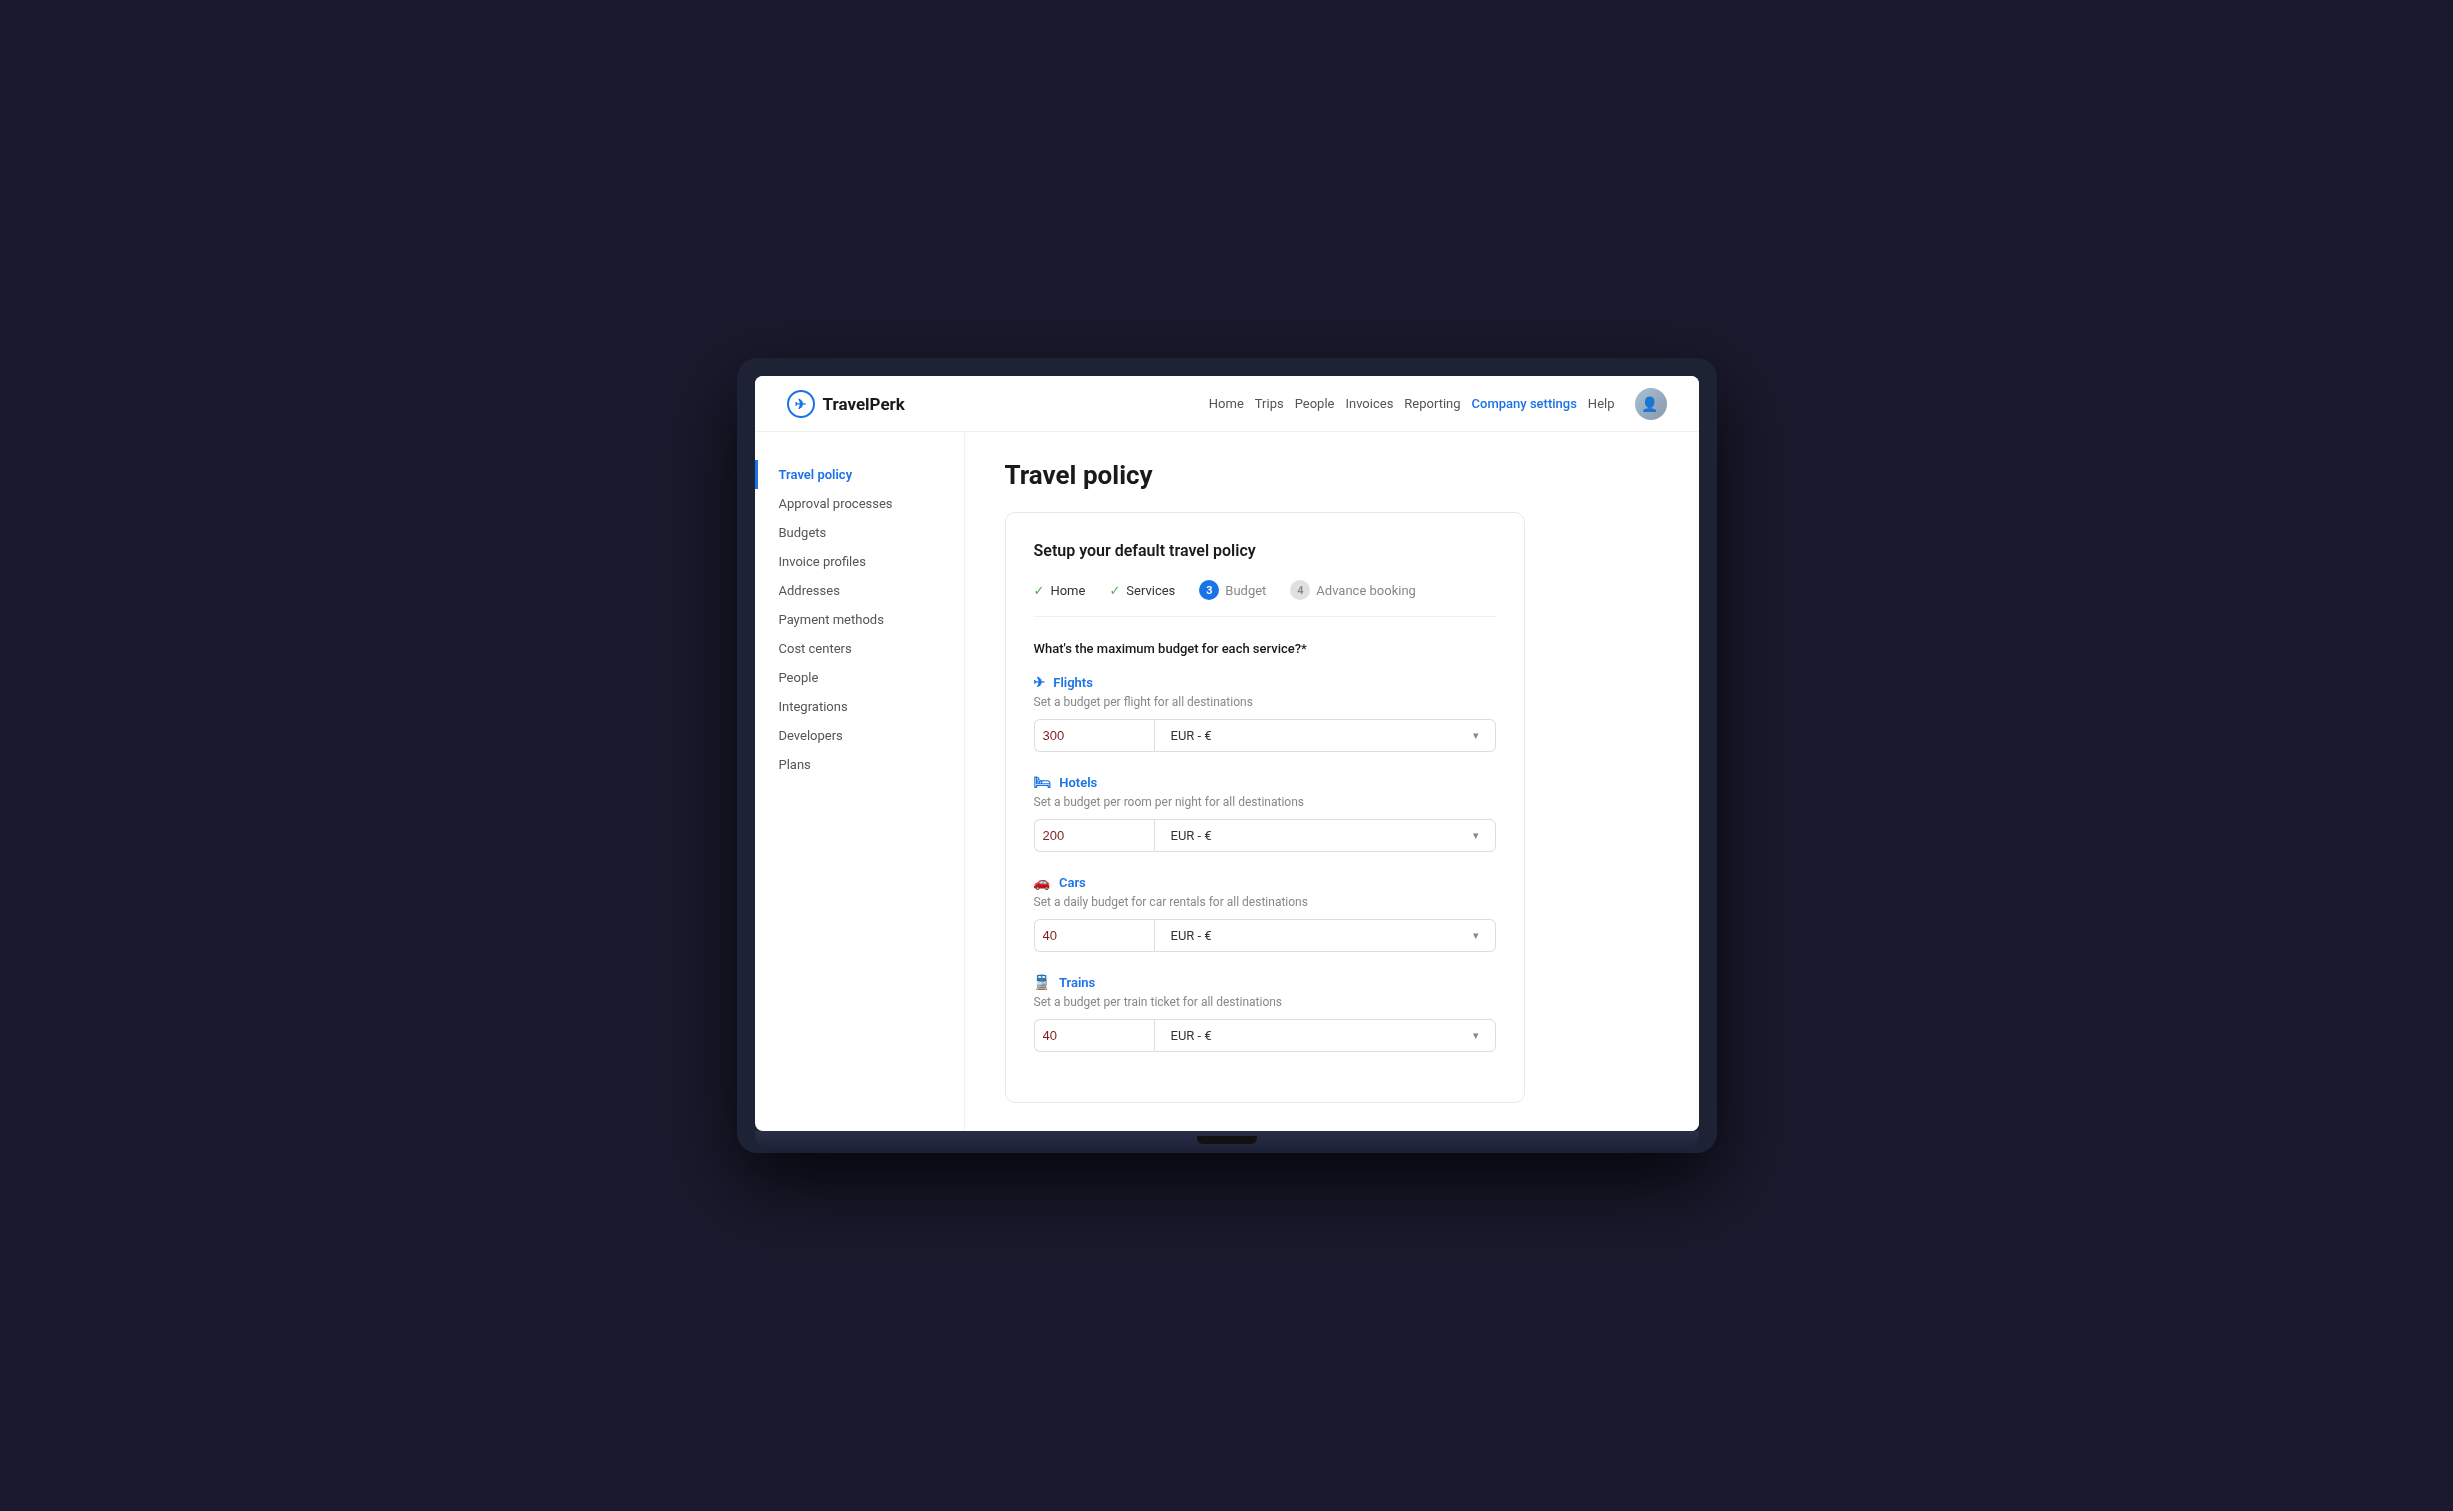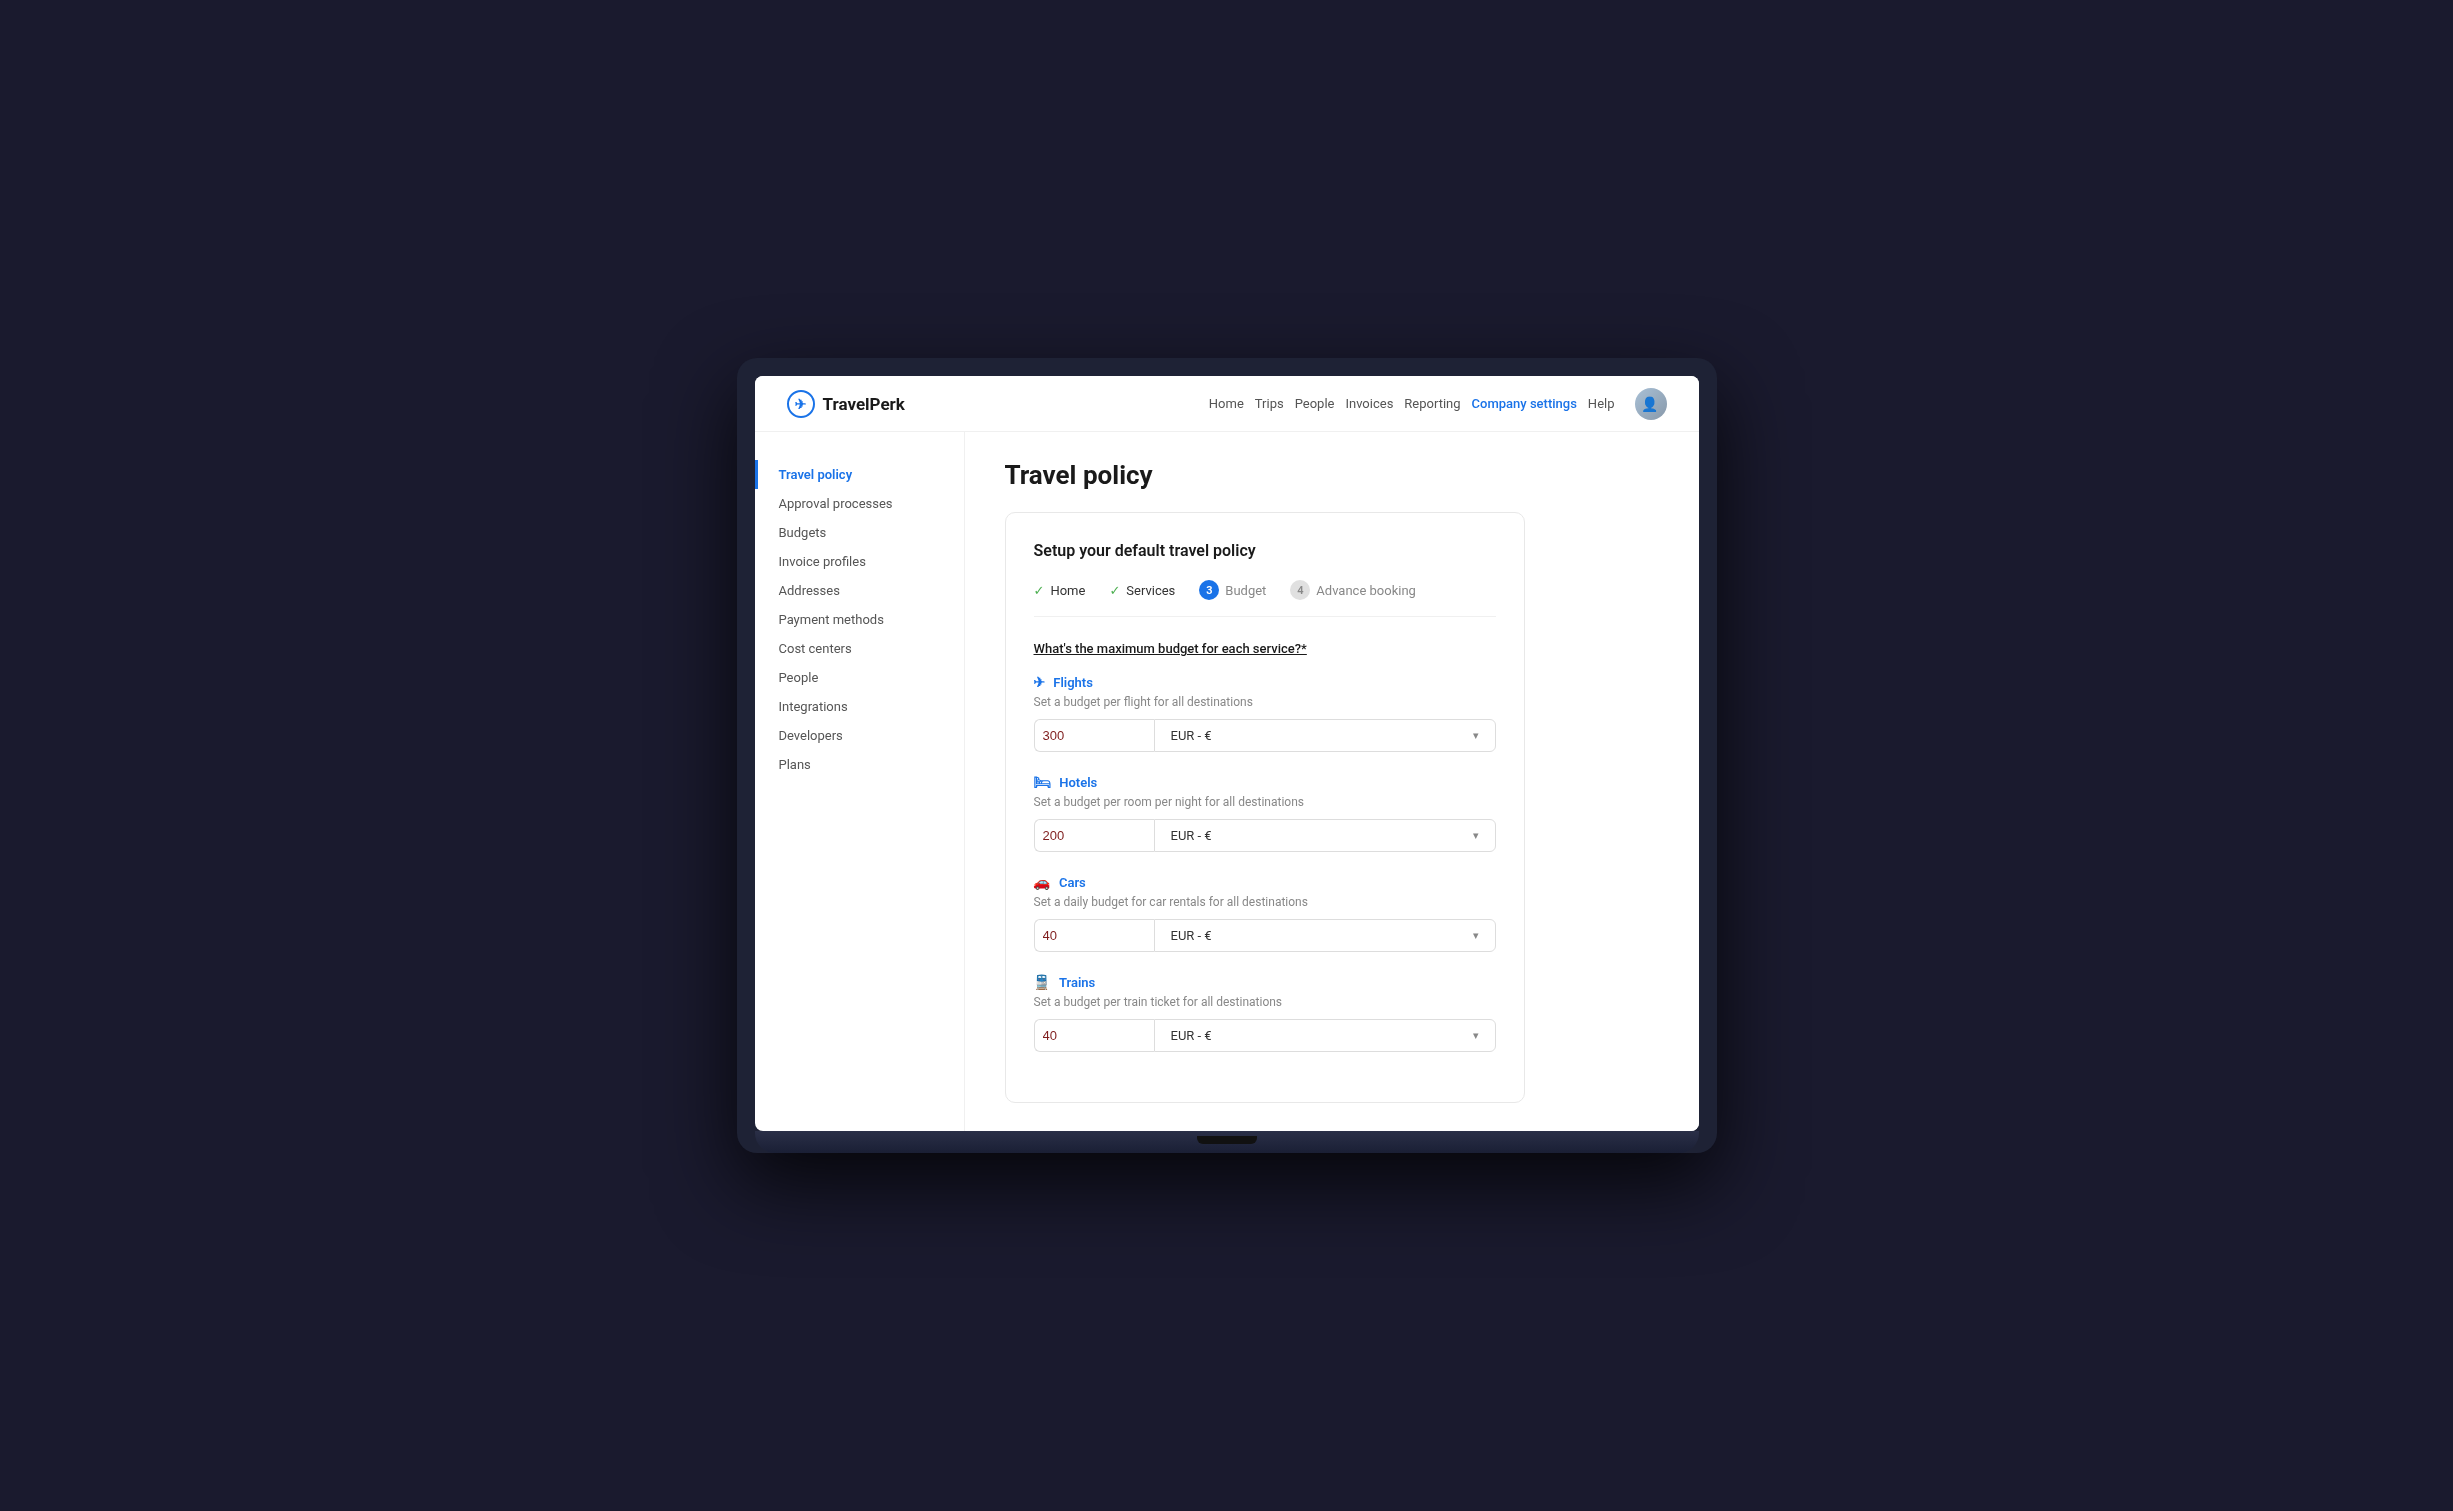--- a/index.html
+++ b/index.html
@@ -212,21 +212,20 @@
       background: #e0e0e0;
       color: #888;
     }
 
     
     .section-question {
       font-size: 13px;
       font-weight: 500;
       color: #1a1a1a;
       margin-bottom: 18px;
-      text-decoration: underline;
     }
 
     .service-section {
       margin-bottom: 22px;
     }
 
     .service-title {
       display: flex;
       align-items: center;
       gap: 8px;

